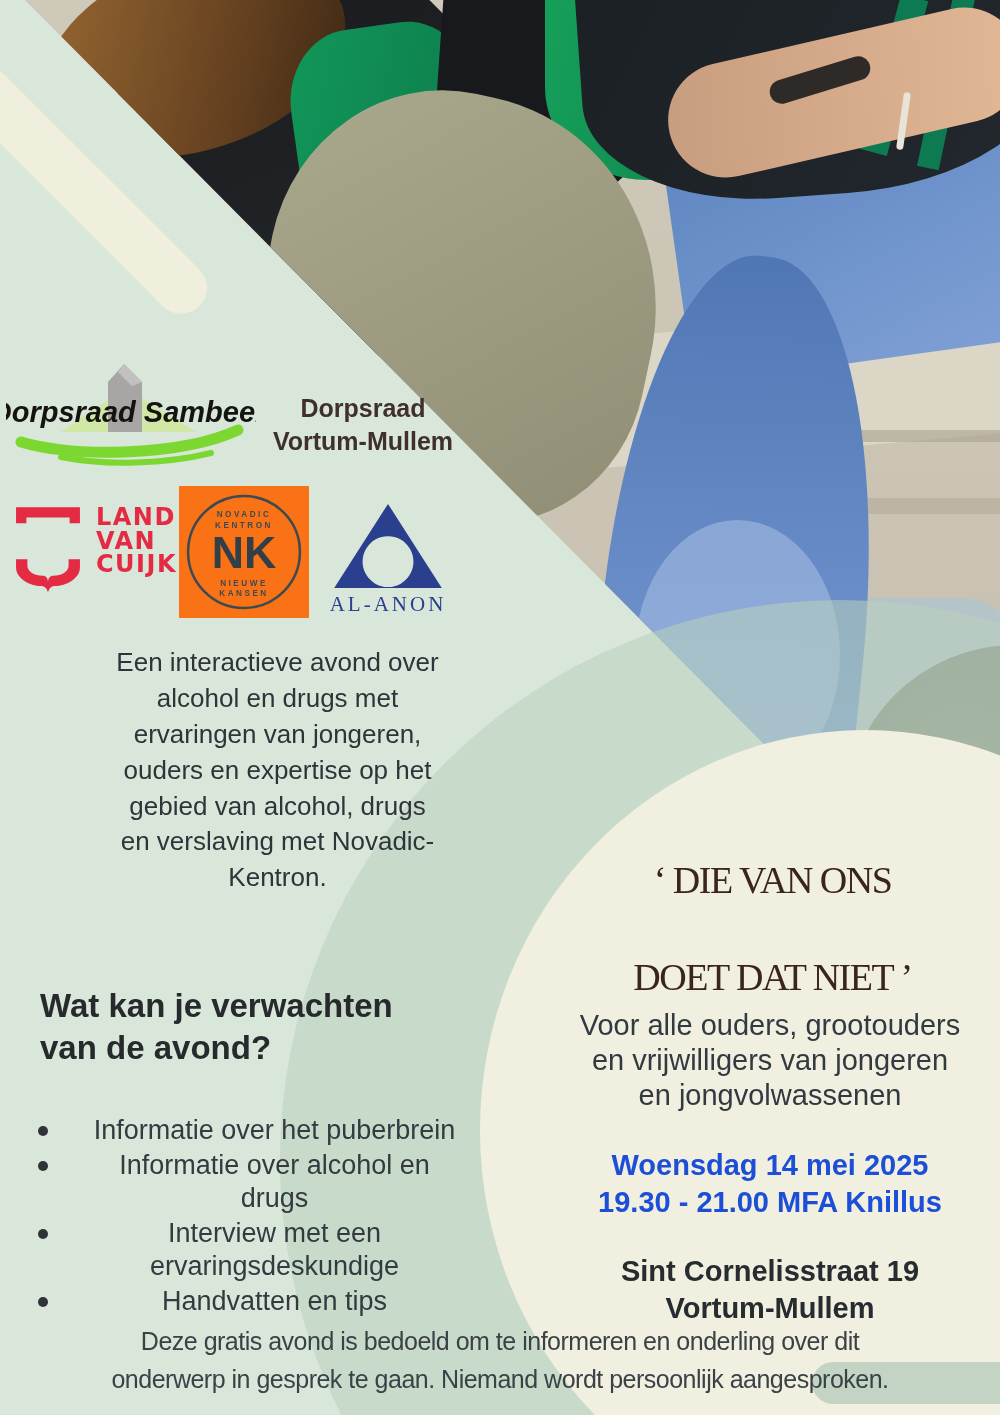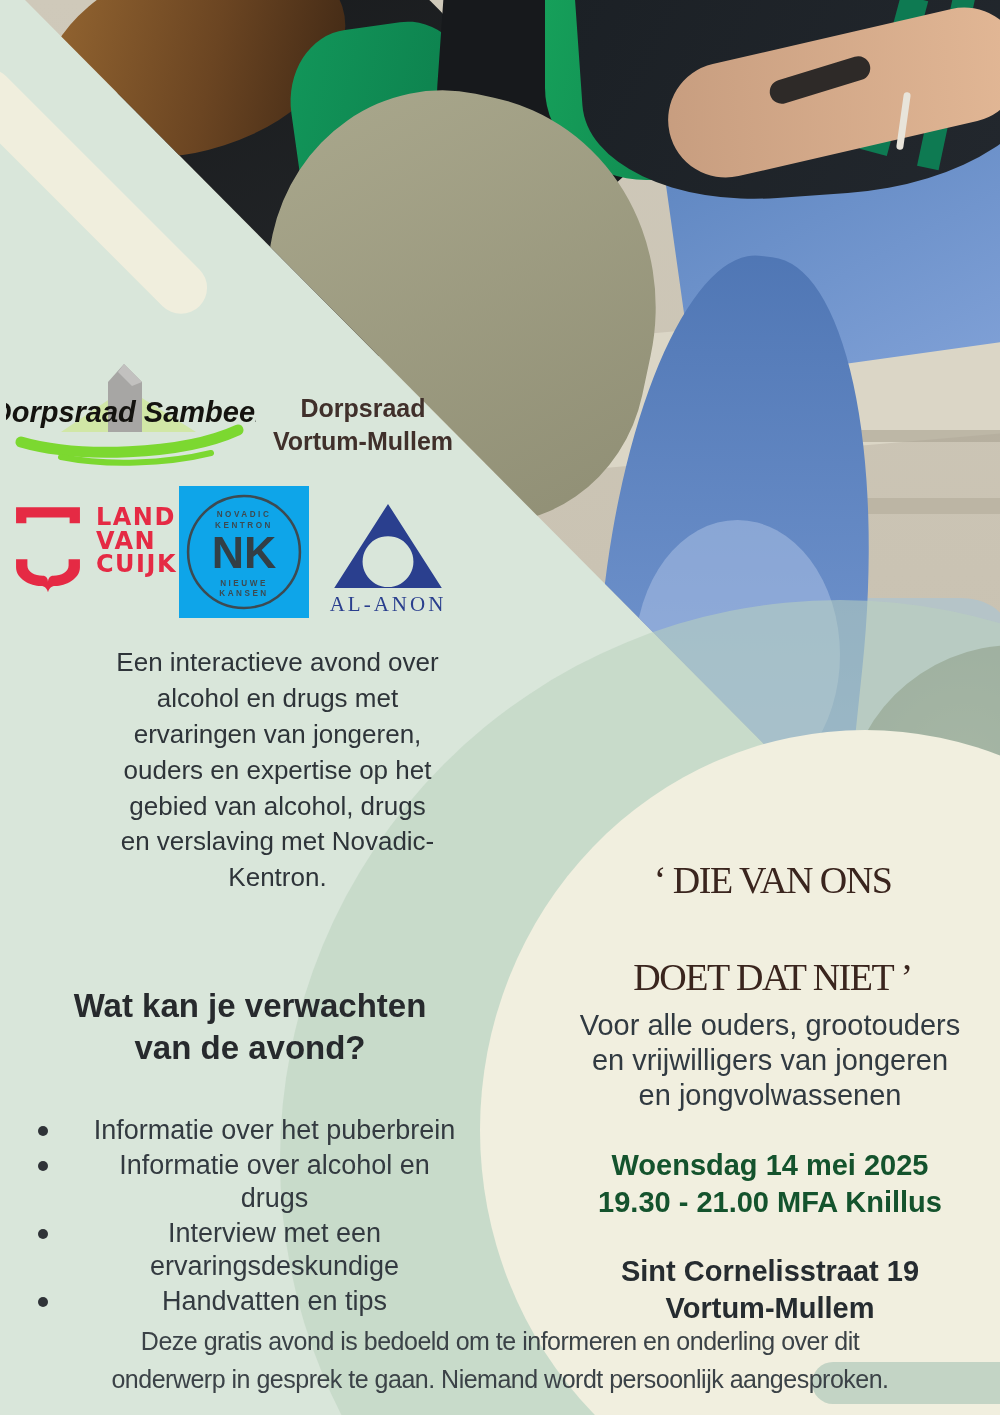--- a/index.html
+++ b/index.html
@@ -20,48 +20,48 @@
                 background:#f0eedd;transform:rotate(45deg);transform-origin:0 0;z-index:2;}
   #corner-capsule{left:812px;top:1362px;width:220px;height:42px;border-radius:21px;
                   background:#c3d4c5;z-index:4;}
   
   #sambeek-logo{left:6px;top:360px;width:250px;height:110px;z-index:5;}
   #vortum{left:256px;top:392px;width:214px;z-index:5;text-align:center;
           font-size:25px;line-height:1.3;font-weight:600;color:#40302b;}
   #lvc{left:14px;top:502px;z-index:5;display:flex;align-items:flex-start;gap:14px;}
   #lvc-text{font-size:24px;font-weight:800;line-height:0.98;letter-spacing:1.5px;
             color:#e52a44;padding-top:4px;font-family:"DejaVu Sans",sans-serif;}
-  #nk-tile{left:179px;top:486px;width:130px;height:132px;background:#0ea5e9;z-index:5;
+  #nk-tile{left:179px;top:486px;width:130px;height:132px;background:#f97316;z-index:5;
            display:flex;align-items:center;justify-content:center;}
   #alanon{left:326px;top:500px;width:124px;z-index:5;text-align:center;}
   #alanon-label{font-family:"Liberation Serif","DejaVu Serif",serif;font-size:21px;
                 letter-spacing:3px;color:#2a3f8e;margin-top:2px;font-weight:500;}
   
   #intro{left:15px;top:645px;width:525px;z-index:5;text-align:center;
          font-size:26px;line-height:1.38;font-weight:500;color:#2e3439;}
   #intro span{display:block;white-space:nowrap;}
-  #expect-heading{left:40px;top:985px;width:420px;z-index:5;text-align:center;
+  #expect-heading{left:40px;top:985px;width:420px;z-index:5;
                   font-weight:bold;font-size:33px;line-height:1.28;color:#272a2d;}
   #expect-heading span{display:block;white-space:nowrap;}
   #bullets{left:30px;top:1114px;width:465px;z-index:5;}
   .bullet-row{display:flex;align-items:flex-start;margin-bottom:3px;}
   .bullet-dot{width:10px;height:10px;border-radius:50%;background:#2f3337;
               margin:12px 6px 0 8px;flex:0 0 auto;}
   .bullet-text{flex:1;text-align:center;font-size:27px;line-height:1.2;color:#333a40;}
   .bullet-text span{display:inline-block;max-width:385px;}
   
   #quote{left:545px;top:832px;width:455px;z-index:5;text-align:center;
          font-family:"Liberation Serif","DejaVu Serif",serif;font-size:38px;
          line-height:97px;letter-spacing:-1.5px;color:#3a251e;}
   #quote span{display:block;white-space:nowrap;}
   #audience{left:535px;top:1008px;width:470px;z-index:5;text-align:center;
             font-size:29px;line-height:1.2;color:#313a41;}
   #audience span,#datetime span,#address span,#footer span{display:block;white-space:nowrap;}
   #datetime{left:570px;top:1147px;width:400px;z-index:5;text-align:center;
-            font-weight:bold;font-size:29px;line-height:1.26;color:#14532d;}
+            font-weight:bold;font-size:29px;line-height:1.26;color:#1d4ed8;}
   #address{left:570px;top:1253px;width:400px;z-index:5;text-align:center;
            font-weight:bold;font-size:29px;line-height:1.26;color:#262c30;}
   #footer{left:70px;top:1323px;width:860px;z-index:5;text-align:center;
           font-size:25px;line-height:1.5;letter-spacing:-0.5px;color:#3b4247;}
 </style>
 </head>
 <body>
 
 <div id="photo" class="abs">
   <div class="blob" style="left:430px;top:325px;width:640px;height:130px;background:#dbd6c6;transform:rotate(-5deg);"></div>

